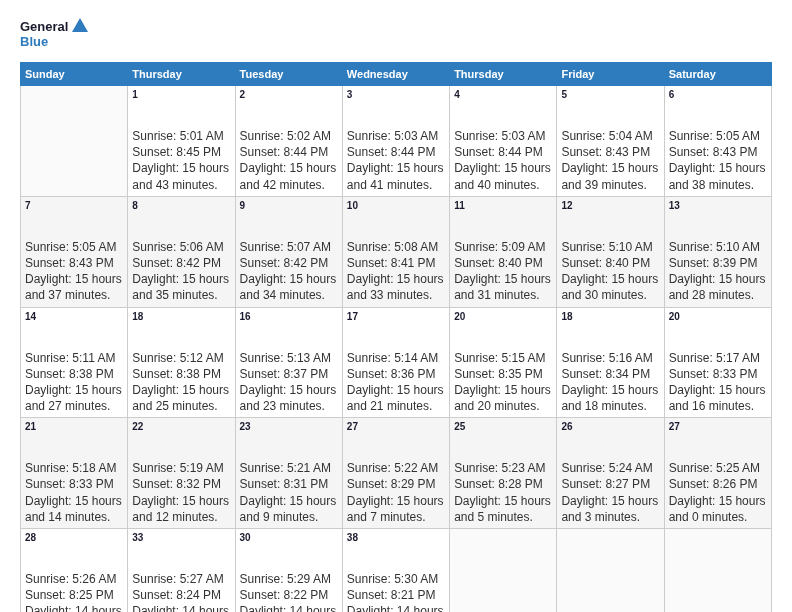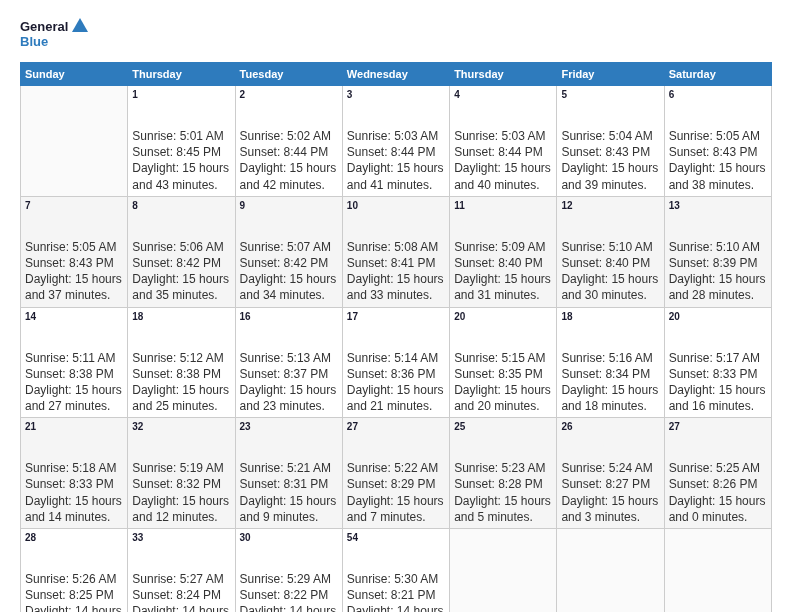--- a/index.html
+++ b/index.html
@@ -202,21 +202,21 @@
             <span class="day-num">20</span>
             <div class="cell-text">Sunrise: 5:17 AM<br>Sunset: 8:33 PM<br>Daylight: 15 hours<br>and 16 minutes.</div>
           </td>
         </tr>
         <tr>
           <td>
             <span class="day-num">21</span>
             <div class="cell-text">Sunrise: 5:18 AM<br>Sunset: 8:33 PM<br>Daylight: 15 hours<br>and 14 minutes.</div>
           </td>
           <td>
-            <span class="day-num">32</span>
+            <span class="day-num">22</span>
             <div class="cell-text">Sunrise: 5:19 AM<br>Sunset: 8:32 PM<br>Daylight: 15 hours<br>and 12 minutes.</div>
           </td>
           <td>
             <span class="day-num">23</span>
             <div class="cell-text">Sunrise: 5:21 AM<br>Sunset: 8:31 PM<br>Daylight: 15 hours<br>and 9 minutes.</div>
           </td>
           <td>
             <span class="day-num">27</span>
             <div class="cell-text">Sunrise: 5:22 AM<br>Sunset: 8:29 PM<br>Daylight: 15 hours<br>and 7 minutes.</div>
           </td>
@@ -240,21 +240,21 @@
           </td>
           <td>
             <span class="day-num">33</span>
             <div class="cell-text">Sunrise: 5:27 AM<br>Sunset: 8:24 PM<br>Daylight: 14 hours<br>and 56 minutes.</div>
           </td>
           <td>
             <span class="day-num">30</span>
             <div class="cell-text">Sunrise: 5:29 AM<br>Sunset: 8:22 PM<br>Daylight: 14 hours<br>and 53 minutes.</div>
           </td>
           <td>
-            <span class="day-num">54</span>
+            <span class="day-num">38</span>
             <div class="cell-text">Sunrise: 5:30 AM<br>Sunset: 8:21 PM<br>Daylight: 14 hours<br>and 51 minutes.</div>
           </td>
           <td class="empty-cell"></td>
           <td class="empty-cell"></td>
           <td class="empty-cell"></td>
         </tr>
       </tbody>
   </table>
 </div>
 

